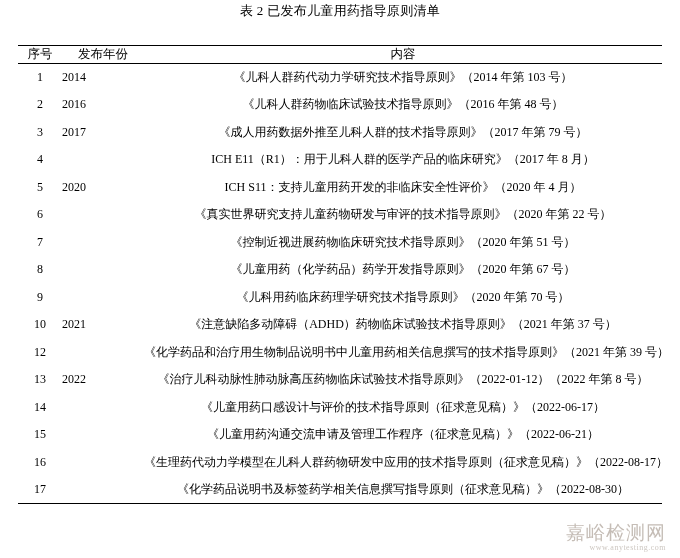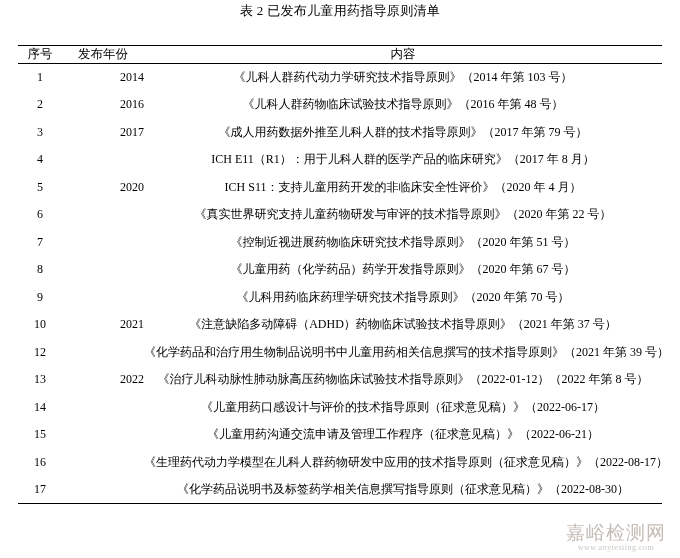--- a/index.html
+++ b/index.html
@@ -58,36 +58,36 @@
   tbody tr:last-child {
     border-bottom: 1.4px solid #000;
   }
   td.col-no {
     width: 44px;
     text-align: center;
     font-size: 12px;
   }
   td.col-year {
     width: 82px;
-    text-align: right;
+    text-align: left;
     font-size: 12px;
   }
   td.col-content {
     text-align: center;
     font-size: 12px;
     white-space: nowrap;
     overflow: hidden;
   }
   th.h-no { width: 44px; }
   th.h-year { width: 82px; }
   .watermark {
     position: absolute;
     right: 14px;
     bottom: 6px;
-    text-align: center;
+    text-align: right;
     color: #c9c2bb;
     pointer-events: none;
     user-select: none;
   }
   .watermark .wm-main {
     font-size: 19px;
     letter-spacing: 1px;
     font-family: "Liberation Serif", serif;
     color: #c5bdb6;
     line-height: 1.05;

